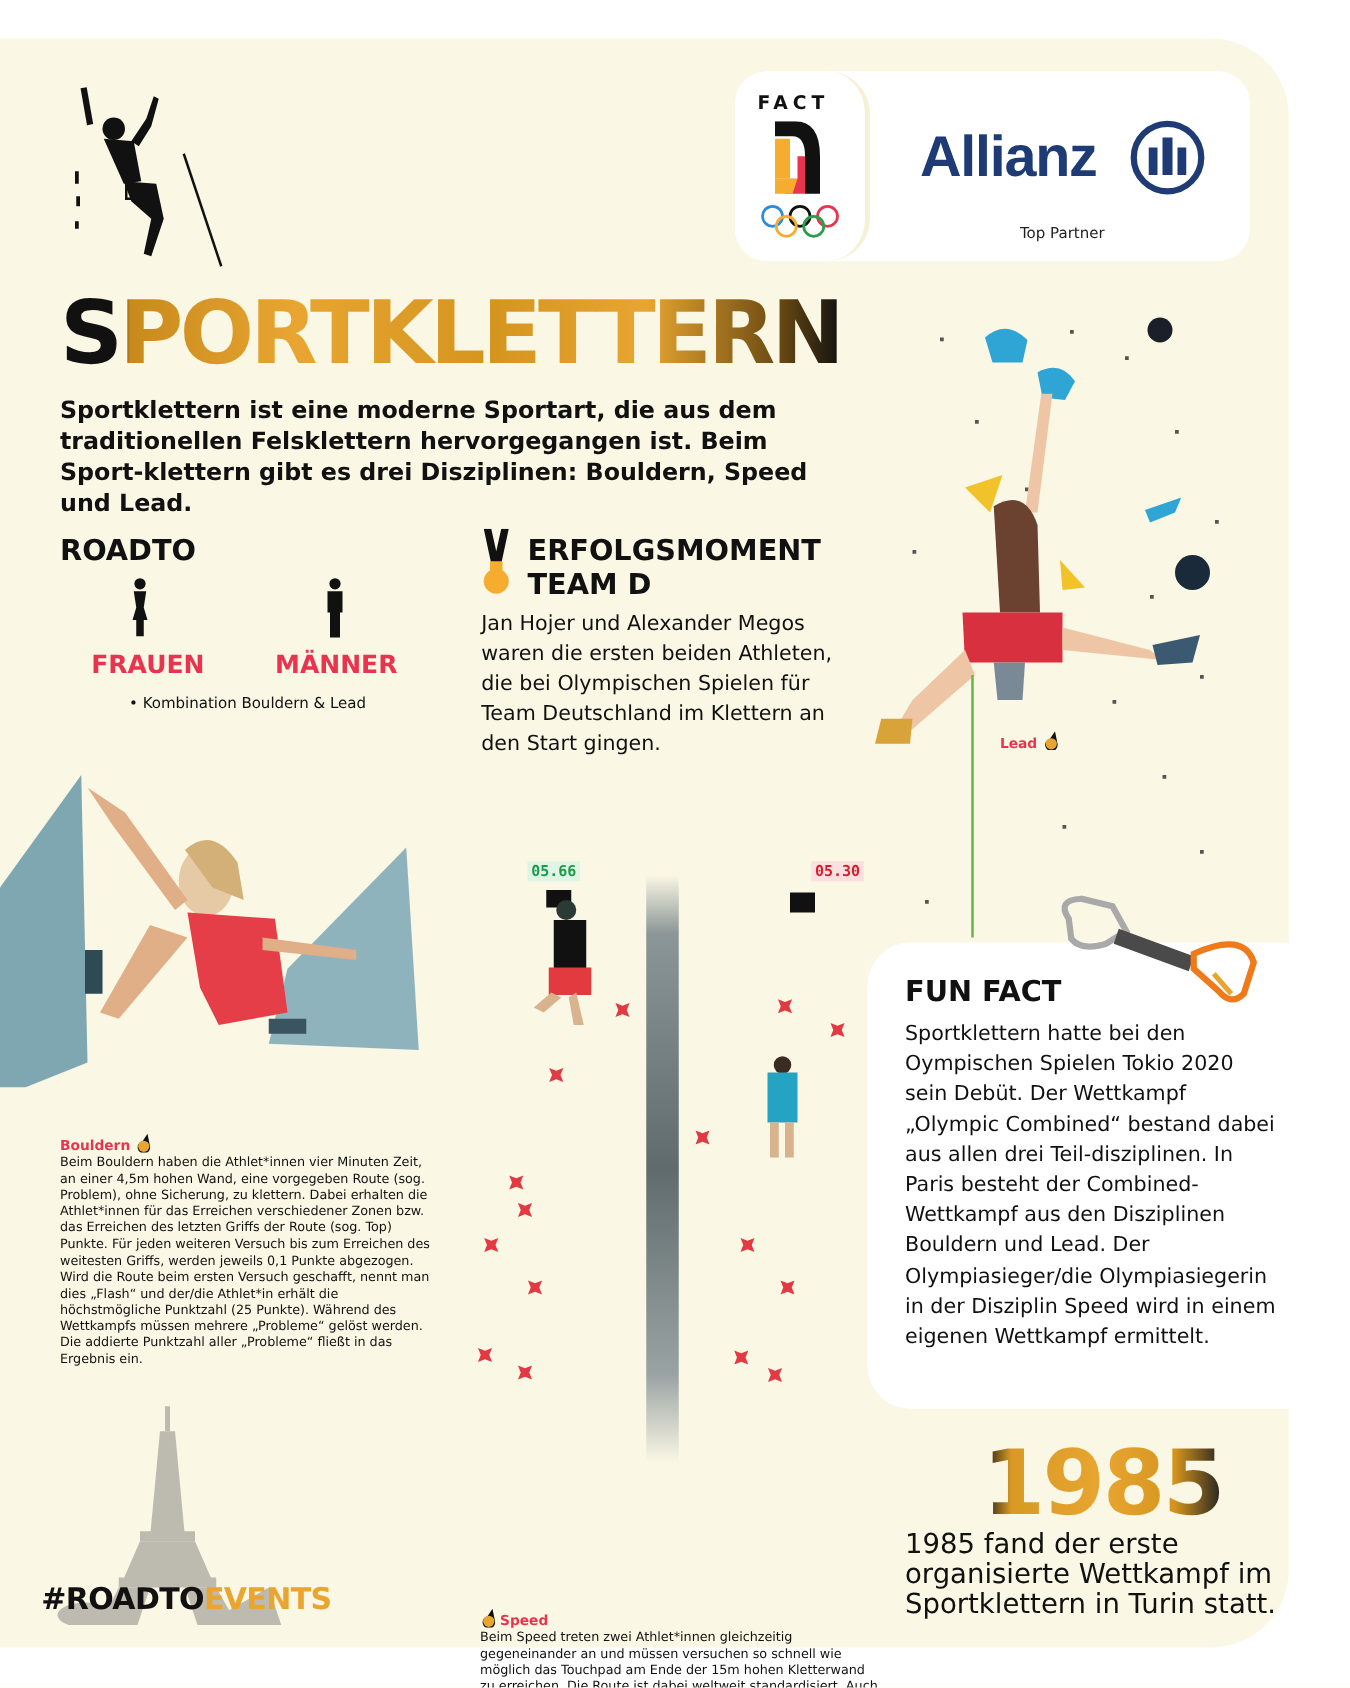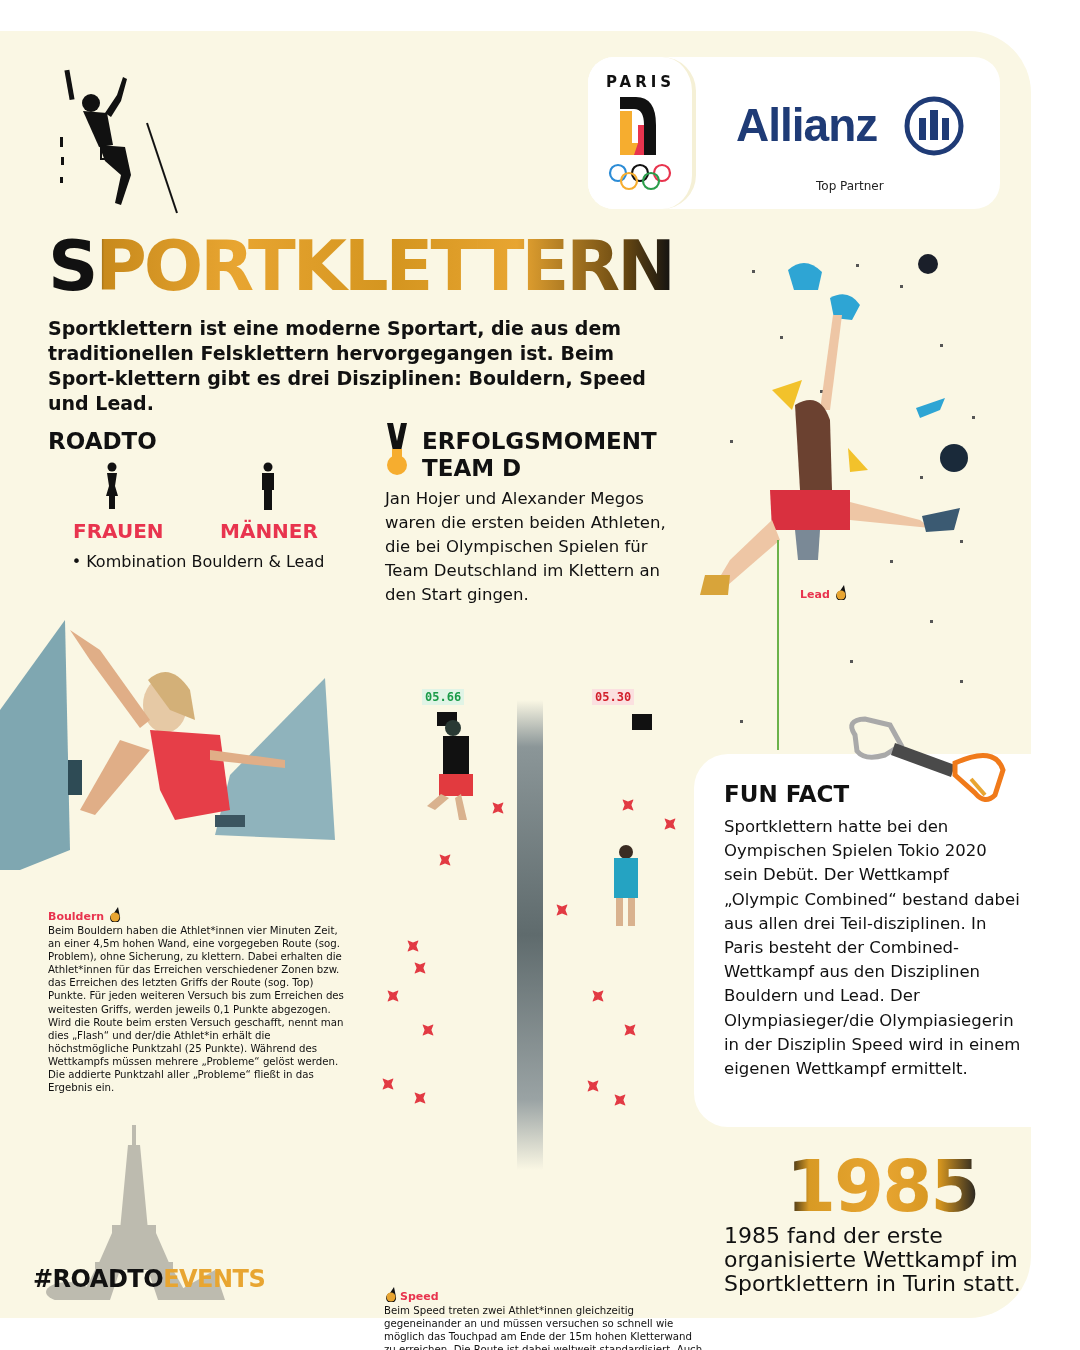--- a/index.html
+++ b/index.html
@@ -20,21 +20,21 @@
   .title { left:48px; top:226px; font-family:"DejaVu Sans", sans-serif; font-weight:bold; font-size:70px; letter-spacing:-3px;
            background:linear-gradient(90deg,#111 0,#111 7%,#c88a1c 9%,#e8a531 30%,#d4951f 55%,#e8a531 75%,#6b4a12 92%,#111 100%);
            -webkit-background-clip:text; background-clip:text; color:transparent; line-height:80px; }
   .intro { left:48px; top:316px; width:620px; font-weight:bold; font-size:19px; line-height:25px; color:#111; }
 
   .h2 { font-weight:bold; font-size:23px; line-height:27px; color:#111; }
   .events-title { left:48px; top:428px; }
   .gender { font-weight:bold; font-size:20px; color:#e8344e; }
   .frauen { left:73px; top:519px; }
   .maenner { left:220px; top:519px; }
-  .event-list { left:58px; top:549px; width:280px; text-align:center; font-size:16px; line-height:26px; }
+  .event-list { left:58px; top:549px; width:280px; text-align:center; font-size:12px; line-height:26px; }
 
   .teamd-title { left:422px; top:428px; }
   .teamd-body { left:385px; top:487px; width:310px; font-size:16.5px; line-height:24px; }
 
   .small-h { font-weight:bold; font-size:11px; color:#e8344e; }
   .small-p { font-size:10.2px; line-height:13.1px; color:#111; }
   .lead-box { left:800px; top:583px; width:240px; }
   .boulder-box { left:48px; top:905px; width:300px; }
   .speed-box { left:384px; top:1253px; width:320px;margin-top:32px; }
 
@@ -70,21 +70,21 @@
   <path d="M44 80 L70 82 L76 110 L66 140 L60 138 L66 110 L50 96Z" fill="#111"></path>
   <line x1="92" y1="58" x2="122" y2="148" stroke="#111" stroke-width="2"></line>
   <rect x="46" y="82" width="6" height="12" fill="none" stroke="#111" stroke-width="2"></rect>
   <rect x="5" y="72" width="3" height="10" fill="#111"></rect>
     <rect x="6" y="92" width="3" height="8" fill="#111"></rect>
     <rect x="5" y="112" width="3" height="6" fill="#111"></rect>
 </svg>
 
 <div class="abs logo-card"></div>
 <div class="abs team-d"></div>
-<div class="abs team-word">PARIS</div>
+<div class="abs team-word">FACT</div>
 <svg class="abs" style="left:616px;top:97px" width="44" height="60">
   <path d="M4 0 H20 Q40 0 40 28 V58 H28 V28 Q28 12 18 12 H4Z" fill="#111"></path>
   <path d="M4 14 H16 V46 H4Z" fill="#f6ad2f"></path>
   <path d="M28 28 V58 H12 L16 46 H22 V28Z" fill="#e8344e"></path>
   <path d="M4 46 H22 L18 58 H4Z" fill="#f6ad2f"></path>
 </svg>
 <svg class="abs" style="left:608px;top:162px" width="64" height="30">
   <g fill="none" stroke-width="2.2">
     <circle cx="10" cy="11" r="8" stroke="#2c8cd6"></circle>
       <circle cx="32" cy="11" r="8" stroke="#111"></circle>
@@ -163,21 +163,21 @@
     <polygon points="55,150 80,150 70,180 40,180"></polygon>
       <polygon points="108,150 133,150 150,180 118,180"></polygon>
     <ellipse cx="28" cy="172" rx="22" ry="10"></ellipse>
       <polygon points="140,170 175,150 185,180 140,180"></polygon>
   </g>
 </svg>
 <div class="abs hashtag"><span>#ROADTO</span><span class="paris">EVENTS</span></div>
 
 <div class="abs speed-wall-divider"></div>
 <div class="abs timer" style="left:422px;top:689px;background:#e0f4e6;color:#1a9b48;">05.66</div>
-<div class="abs timer" style="left:592px;top:689px;background:#fbe0e0;color:#d21f2b;">05.30</div>
+<div class="abs timer" style="left:649px;top:689px;background:#fbe0e0;color:#d21f2b;">05.30</div>
 <div class="abs" style="left:437px;top:712px;width:20px;height:14px;background:#111;"></div>
 <div class="abs" style="left:632px;top:714px;width:20px;height:16px;background:#111;"></div>
 <svg class="abs" style="left:405px;top:710px" width="80" height="110">
   <circle cx="48" cy="18" r="8" fill="#2a3a34"></circle>
   <rect x="38" y="26" width="26" height="40" fill="#111"></rect>
   <rect x="34" y="64" width="34" height="22" fill="#e23a3f"></rect>
   <path d="M36 84 L22 96 L30 100 L44 88Z" fill="#d9b28e"></path>
     <path d="M56 84 L62 110 L54 110 L50 88Z" fill="#d9b28e"></path>
 </svg>
 <svg class="abs" style="left:600px;top:842px" width="50" height="90">

